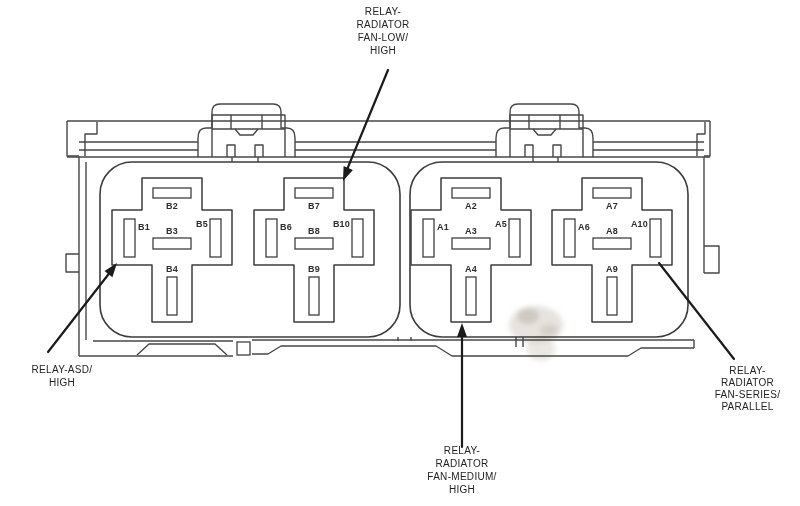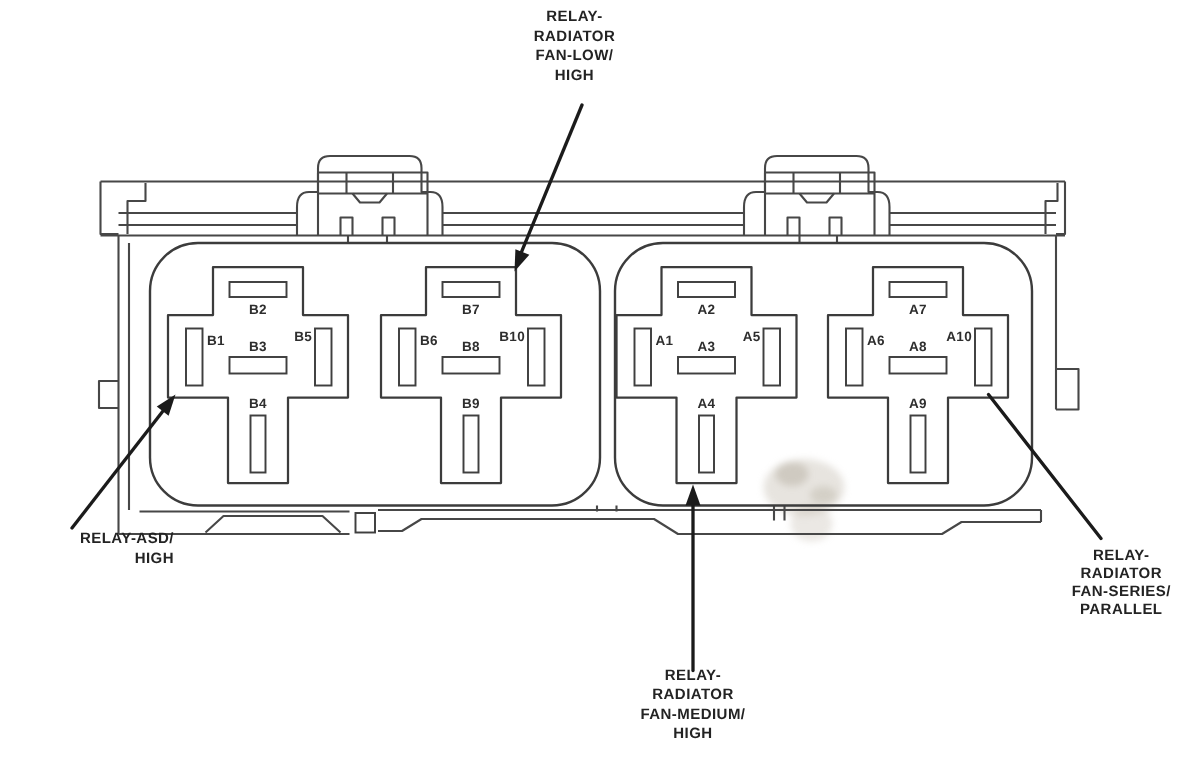--- a/index.html
+++ b/index.html
@@ -10,21 +10,21 @@
   svg.diagram{position:absolute;left:0;top:0;}
   .ln{fill:none;stroke:#474747;stroke-width:1.4;stroke-linejoin:round;stroke-linecap:butt;}
   .ln-heavy{fill:none;stroke:#3c3c3c;stroke-width:1.6;stroke-linejoin:round;}
   .slot{fill:#ffffff;stroke:#3f3f3f;stroke-width:1.3;}
   .cross{fill:none;stroke:#3c3c3c;stroke-width:1.5;stroke-linejoin:round;}
   .slot-label{font-family:"Liberation Sans",sans-serif;font-size:9px;font-weight:bold;fill:#2e2e2e;letter-spacing:.2px;}
   .arrow-line{fill:none;stroke:#1b1b1b;stroke-width:2.2;stroke-linecap:round;}
   .arrow-head{fill:#1b1b1b;stroke:none;}
   .callout{
     position:absolute;text-align:center;color:#232323;
-    font-size:10px;font-weight:bold;line-height:13px;letter-spacing:.3px;
+    font-size:10px;font-weight:normal;line-height:13px;letter-spacing:.3px;
   }
   .callout span{display:block;}
   .smudge{filter:blur(2.5px);}
 </style>
 </head>
 <body>
 
 <div class="canvas">
 
   <svg class="diagram" width="800" height="506" viewBox="0 0 800 506">
@@ -164,21 +164,21 @@
     </g>
   </svg>
 
   <div class="callout" style="left:333px;top:5px;width:100px;">
     <span>RELAY-</span>
     <span>RADIATOR</span>
     <span>FAN-LOW/</span>
     <span>HIGH</span>
   </div>
 
-  <div class="callout" style="left:8px;top:353px;width:108px;text-align:right;">
+  <div class="callout" style="left:8px;top:363px;width:108px;">
     <span>RELAY-ASD/</span>
     <span>HIGH</span>
   </div>
 
   <div class="callout" style="left:412px;top:444px;width:100px;">
     <span>RELAY-</span>
     <span>RADIATOR</span>
     <span>FAN-MEDIUM/</span>
     <span>HIGH</span>
   </div>

